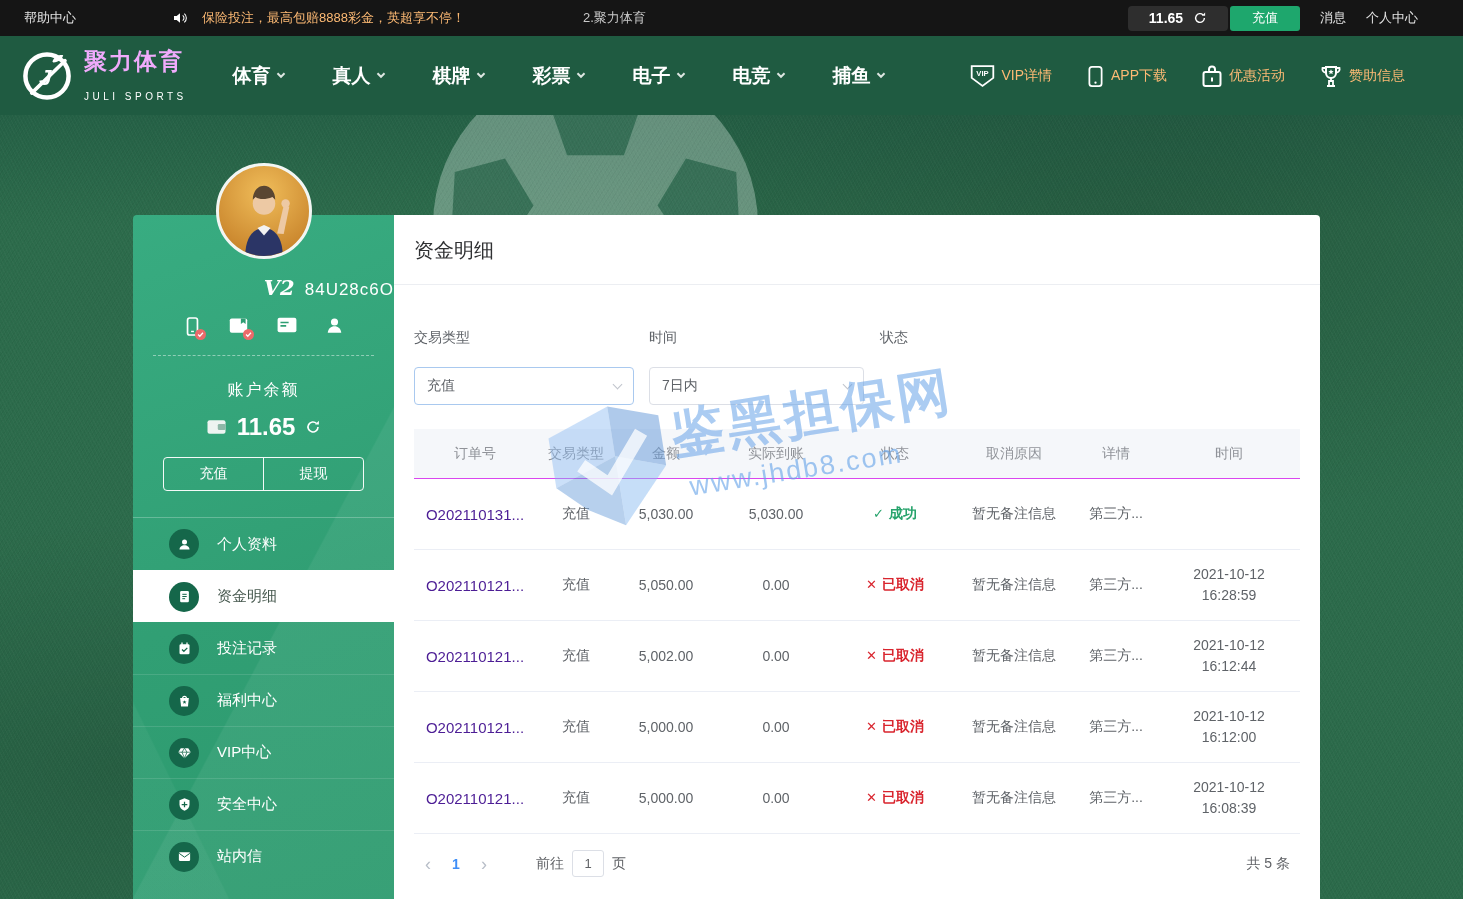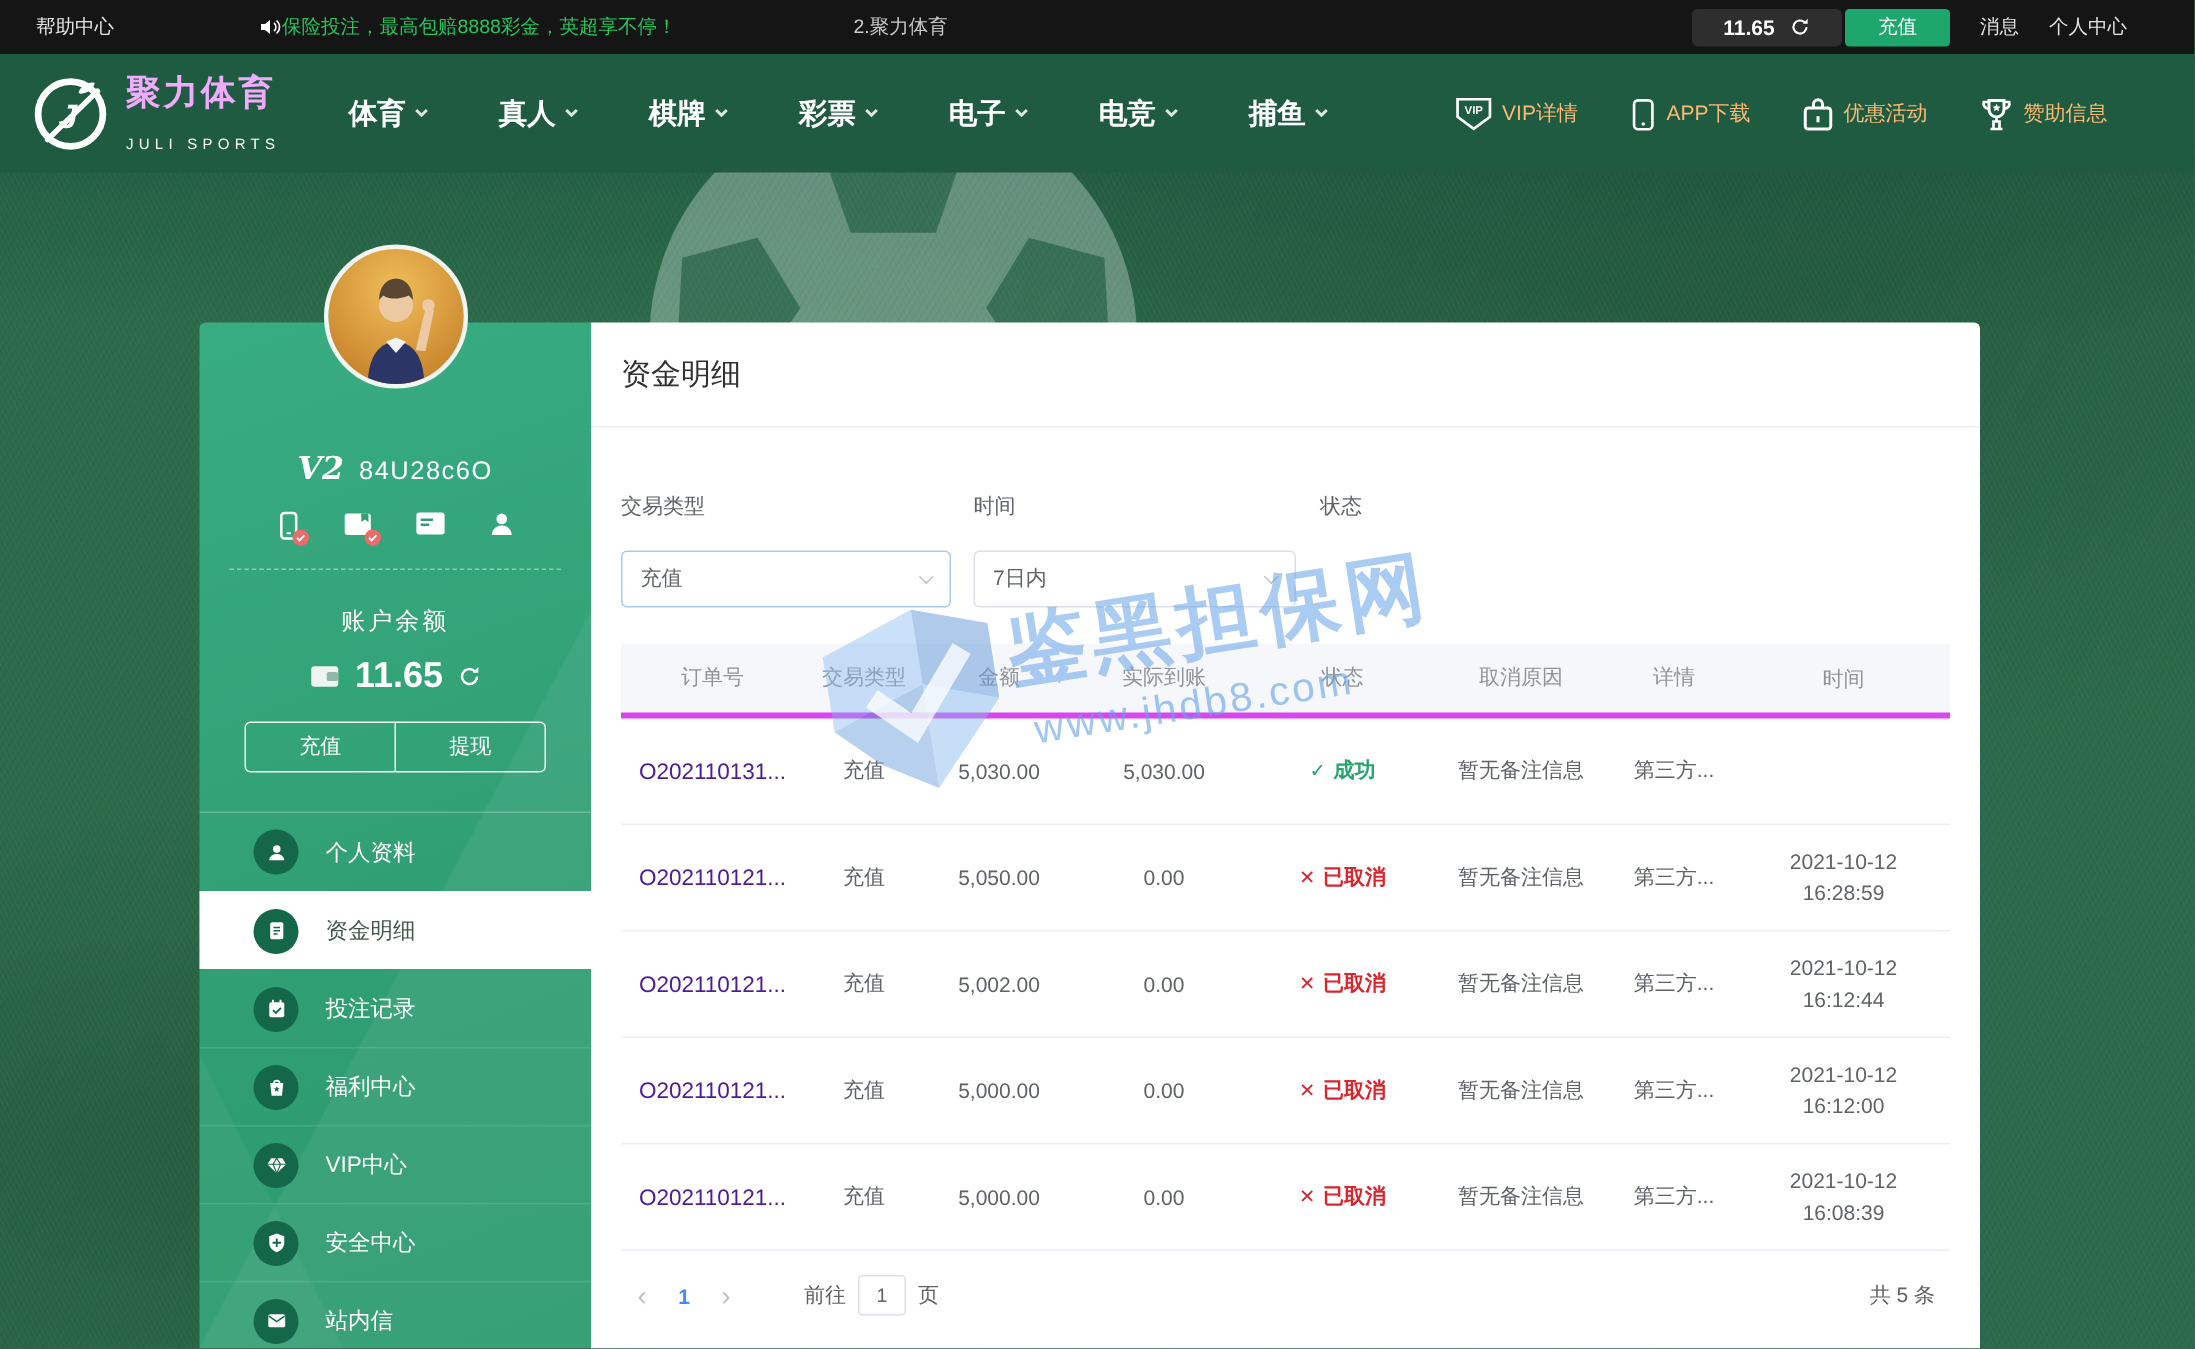--- a/index.html
+++ b/index.html
@@ -3,21 +3,21 @@
 <meta charset="utf-8">
 <style>
   * { margin:0; padding:0; box-sizing:border-box; }
   html,body { width:1463px; height:899px; overflow:hidden; }
   body { font-family:"Liberation Sans","DejaVu Sans",sans-serif; position:relative; background:#2b6a4a; }
 
   
   .topbar { position:relative; z-index:10; height:36px; background:#151515; display:flex; align-items:center; color:#cfcfcf; font-size:13px; }
   .tb-help { margin-left:24px; color:#e3e3e3; cursor:pointer; }
   .tb-speaker { margin-left:96px; display:flex; align-items:center; }
-  .tb-ann { color:#22c55e; }
+  .tb-ann { margin-left:14px; color:#fdba74; }
   .tb-ann2 { margin-left:118px; color:#c9c9c9; }
   .tb-right { margin-left:auto; margin-right:45px; display:flex; align-items:center; }
   .balance-pill { background:#2e2e2e; border-radius:4px; height:25px; min-width:100px; padding:0 12px; display:flex; align-items:center; justify-content:center; gap:10px; color:#fff; font-size:14px; font-weight:bold; cursor:pointer; }
   .tb-recharge { margin-left:2px; height:25px; width:70px; background:#1ea76d; color:#fff; border:none; border-radius:3px; font-size:13px; cursor:pointer; }
   .tb-link { margin-left:20px; color:#e3e3e3; cursor:pointer; }
 
   
   .navbar { position:relative; z-index:10; height:79px; background:#1f5b41; display:flex; align-items:center; }
   .logo { margin-left:20px; display:flex; align-items:center; gap:10px; cursor:pointer; width:178px; }
   .logo-cn { font-size:23px; font-weight:bold; color:#f0abfc; letter-spacing:2px; line-height:1.1; }
@@ -43,21 +43,21 @@
 
   
   .content { position:absolute; left:133px; top:215px; z-index:2; display:flex; height:684px; }
 
   
   .sidebar { width:261px; position:relative; background:linear-gradient(160deg,#38ac81 0%,#319f74 55%,#2c9a6e 100%); border-radius:4px 0 0 0; }
   .sidebar::after { content:""; position:absolute; inset:0; pointer-events:none;
     background:linear-gradient(118deg, transparent 58%, rgba(255,255,255,.06) 58.3%),
                linear-gradient(64deg, rgba(255,255,255,.04) 16%, transparent 16.3%); }
   .avatar { position:absolute; top:-52px; left:50%; transform:translateX(-50%); width:96px; height:96px; border-radius:50%; border:3px solid #f2f6f3; overflow:hidden; background:radial-gradient(circle at 50% 30%, #f0bd5a, #c9852c 80%); z-index:4; cursor:pointer; }
-  .user-row { margin-top:84px; display:flex; justify-content:center; align-items:baseline; gap:10px; color:#fff; position:relative; z-index:3; }
+  .user-row { margin-top:60px; display:flex; justify-content:flex-end; align-items:baseline; gap:10px; color:#fff; position:relative; z-index:3; }
   .vip-badge { font-style:italic; font-weight:bold; font-size:21px; font-family:"DejaVu Serif",serif; }
   .username { font-size:17px; letter-spacing:1px; }
   .verify-row { margin-top:16px; display:flex; justify-content:center; gap:27px; position:relative; z-index:3; }
   .v-ico { position:relative; display:inline-flex; cursor:pointer; }
   .v-badge { position:absolute; right:-5px; bottom:-3px; width:11px; height:11px; background:#ec6a6a; border-radius:50%; display:flex; align-items:center; justify-content:center; }
   .dashed-div { margin:18px 20px 0; border-top:1px dashed rgba(255,255,255,.45); }
   .balance-label { margin-top:24px; text-align:center; color:#fff; font-size:16px; letter-spacing:2px; }
   .balance-row { margin-top:12px; display:flex; justify-content:center; align-items:center; gap:10px; color:#fff; font-size:24px; font-weight:bold; }
   .refresh-btn { display:inline-flex; cursor:pointer; }
   .btn-group { margin:16px 30px 0; height:34px; border:1px solid rgba(255,255,255,.95); border-radius:4px; display:flex; overflow:hidden; position:relative; z-index:3; }
@@ -76,21 +76,21 @@
   .panel-title { height:70px; line-height:70px; padding-left:20px; font-size:20px; font-weight:500; color:#303133; border-bottom:1px solid #eceef2; }
   .filters { display:flex; gap:15px; padding:44px 20px 0; }
   .filter { width:220px; }
   .filter:nth-child(2){ width:215px; } .filter:nth-child(3){ width:218px; margin-left:1px; }
   .f-label { font-size:14px; color:#5f6368; margin-bottom:20px; }
   .f-select { height:38px; border:1px solid #dcdfe6; border-radius:4px; background:#fff; display:flex; align-items:center; justify-content:space-between; padding:0 12px; font-size:14px; color:#5f6368; cursor:pointer; }
   .filter.focused .f-select { border-color:#a9c9ef; }
   .sel-chev { width:7px; height:7px; border-right:1.5px solid #c0c4cc; border-bottom:1.5px solid #c0c4cc; transform:rotate(45deg); margin-top:-4px; }
 
   .table { margin:24px 20px 0; }
-  .t-head { display:flex; align-items:center; height:50px; background:#f5f7fa; border-bottom:4px solid #d946ef; }
+  .t-head { display:flex; align-items:center; height:50px; background:#f5f7fa; border-bottom:1px solid #d946ef; }
   .t-head .cell { color:#909399; font-weight:500; font-size:14px; }
   .t-row { display:flex; align-items:center; min-height:71px; border-bottom:1px solid #ebeef5; }
   .cell { flex:0 0 auto; text-align:center; font-size:14px; color:#5f6368; }
   .c0{width:122px; font-size:15px; color:#4c1d95;} .c1{width:80px;} .c2{width:100px;} .c3{width:120px;}
   .c4{width:118px;} .c5{width:120px;} .c6{width:84px;} .c7{width:142px; line-height:21px;}
   .status { font-weight:bold; }
   .status.ok { color:#27a36c; } .status.cancel { color:#d9252e; }
   .st-ico { margin-right:5px; font-size:13px; }
   .detail { cursor:pointer; }
 

